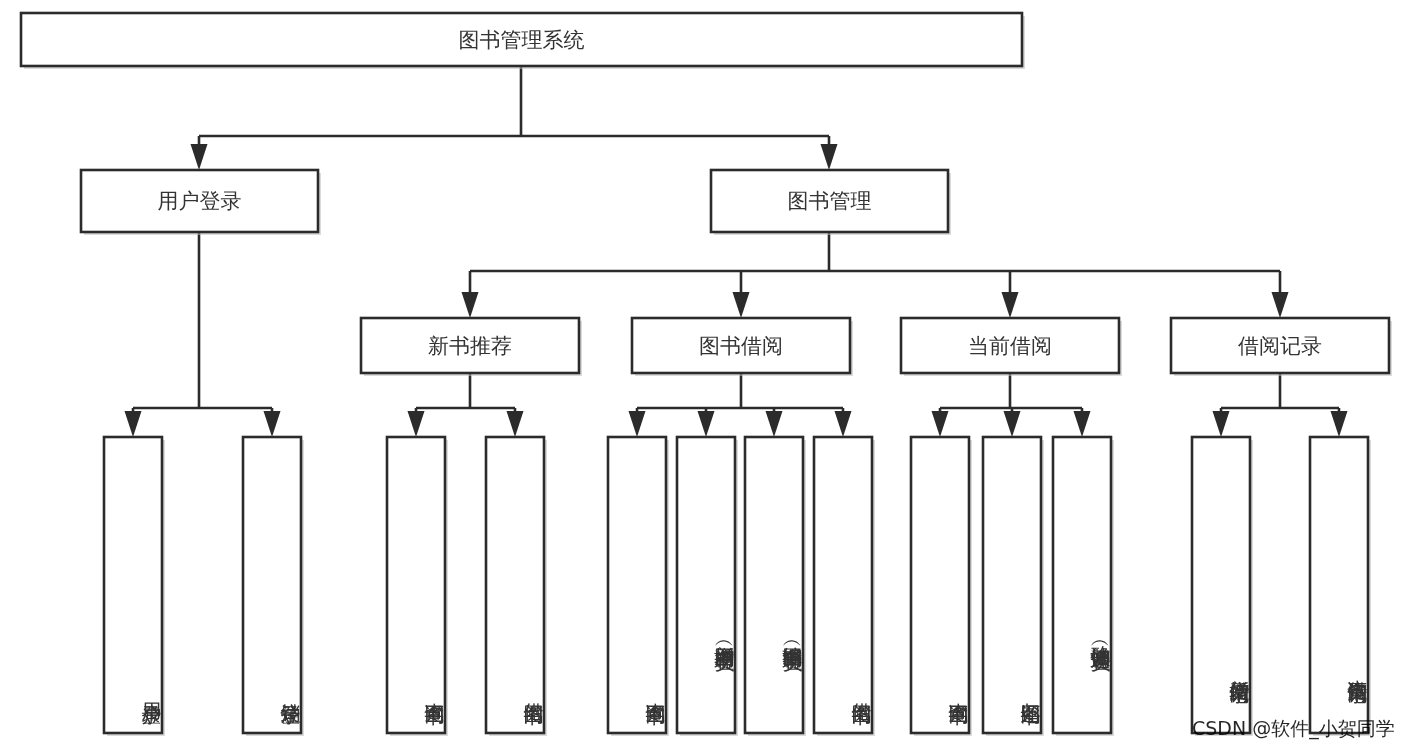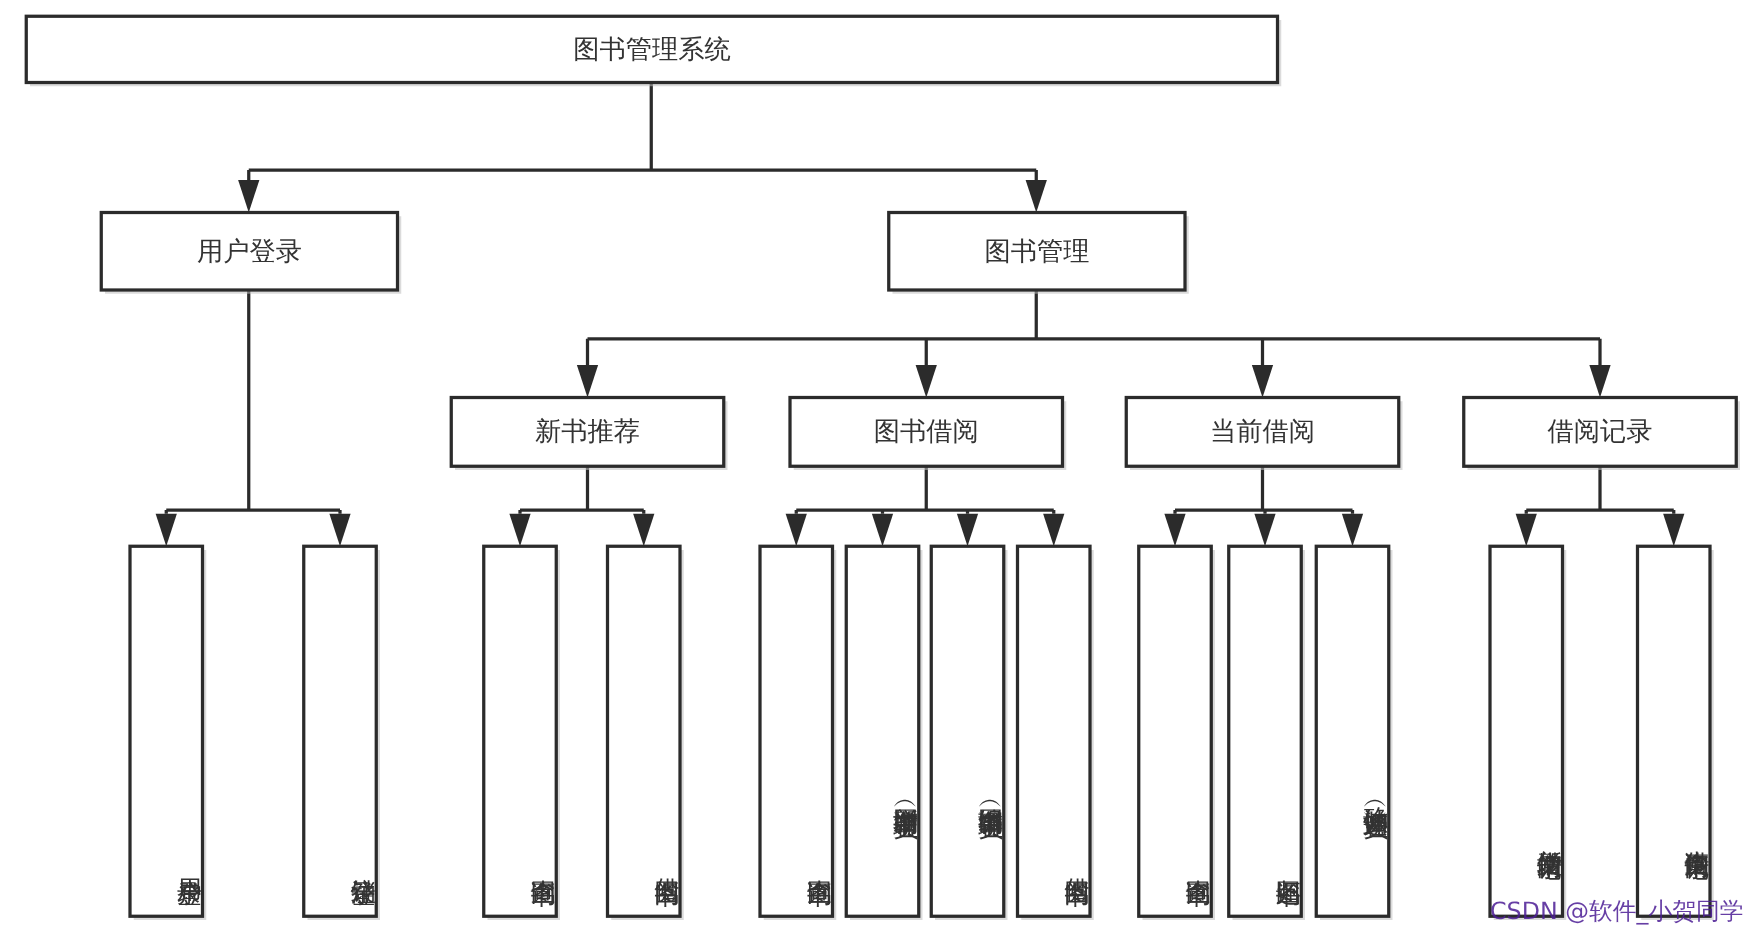--- a/index.html
+++ b/index.html
@@ -63,21 +63,21 @@
     text-orientation: upright;
     letter-spacing: 1px;
     white-space: nowrap;
     display: flex;
     align-items: flex-start;
     justify-content: center;
     pointer-events: none;
   }
   .watermark {
     position: absolute;
-    color: #4c1d95;
+    color: #000000;
     font-family: "DejaVu Sans", "Liberation Sans", sans-serif;
     font-size: 19px;
     white-space: nowrap;
     opacity: 0.85;
   }
 </style>
 </head>
 <body>
 
 <div id="diagram-root">

